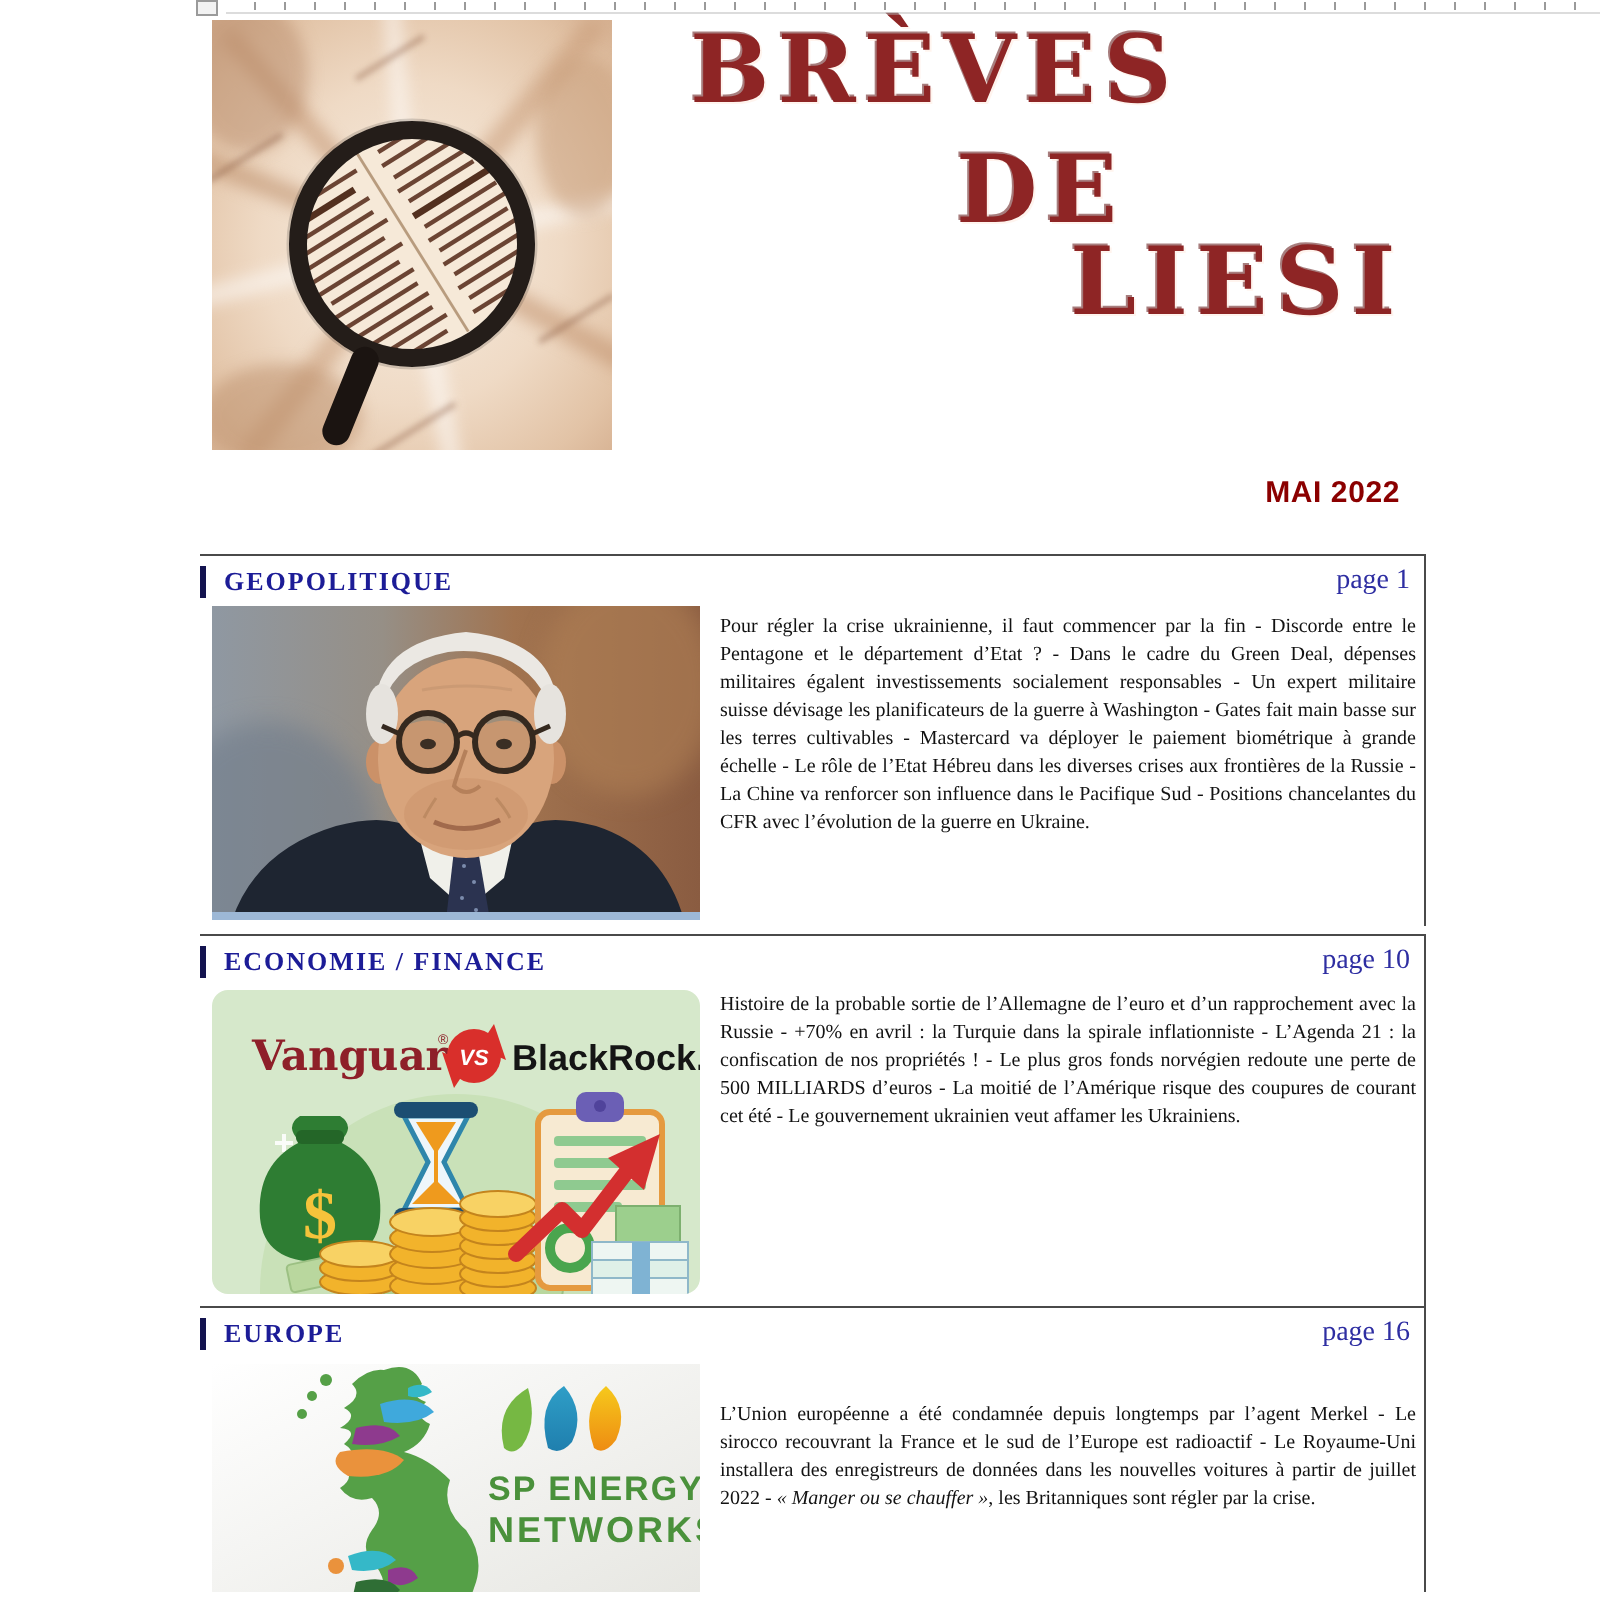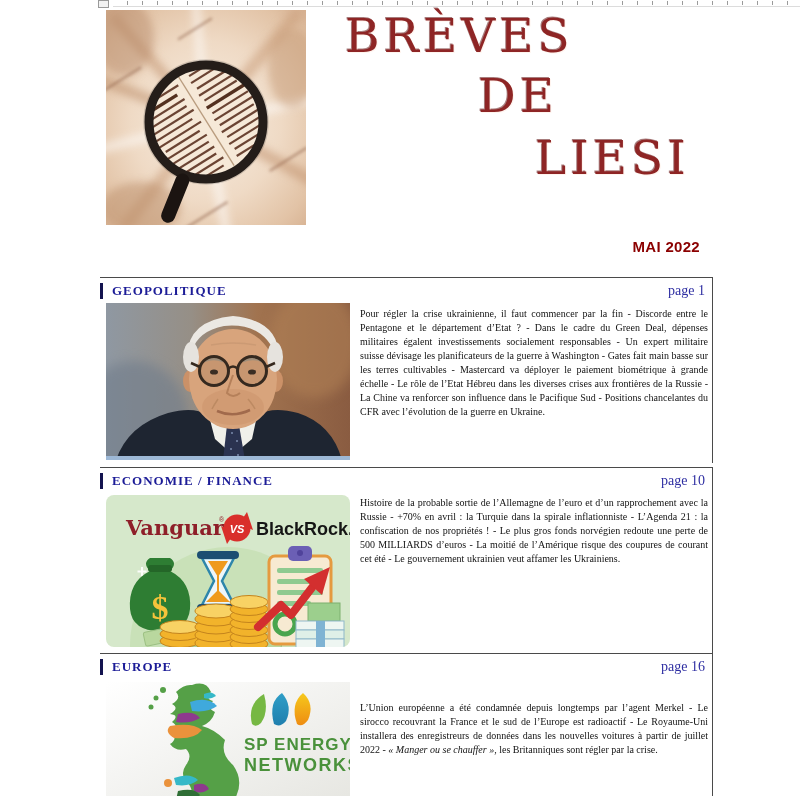--- a/index.html
+++ b/index.html
@@ -10,25 +10,25 @@
   
   .ruler-square{position:absolute;left:98px;top:0;width:11px;height:8px;
     background:#f2f2f2;border:1px solid #9a9a9a;box-sizing:border-box;}
   .ruler-ticks{position:absolute;left:113px;top:0;right:0;height:6px;
     border-bottom:1px solid #dcdcdc;
     background:repeating-linear-gradient(90deg,transparent 0 14px,#9a9a9a 14px 15px);
     background-size:15px 4px;background-position:0 1px;background-repeat:repeat-x;}
   
   .mast-image{position:absolute;left:106px;top:10px;width:200px;height:215px;}
   .title-line{position:absolute;font-family:"DejaVu Serif","Liberation Serif",serif;
-    font-size:47px;font-weight:400;color:#8e2525;letter-spacing:4px;
+    font-size:47px;font-weight:700;color:#8e2525;letter-spacing:4px;
     text-shadow:1px 1px 0 rgba(255,240,232,.75), -1px -1px 0 rgba(94,18,18,.55);}
   .tl1{left:345px;top:8px;}
   .tl2{left:478px;top:68px;}
-  .tl3{left:535px;top:130px;text-align:center;}
+  .tl3{left:535px;top:114px;text-align:center;}
   .issue-date{position:absolute;top:238px;right:100px;color:#8b0000;
     font-weight:bold;font-size:15px;letter-spacing:.3px;padding-left:19px;}
   
   .section{position:absolute;left:100px;width:613px;box-sizing:border-box;
     border-top:1px solid #4a4a4a;border-right:1px solid #4a4a4a;background:#fff;}
   .sec1{top:277px;height:186px;}
   .sec2{top:467px;height:186px;}
   .sec3{top:653px;height:143px;overflow:hidden;}
   .sec-head{display:flex;justify-content:space-between;align-items:center;height:25px;}
   .sec-title{border-left:3px solid #13134f;padding-left:9px;color:#1c1c97;

